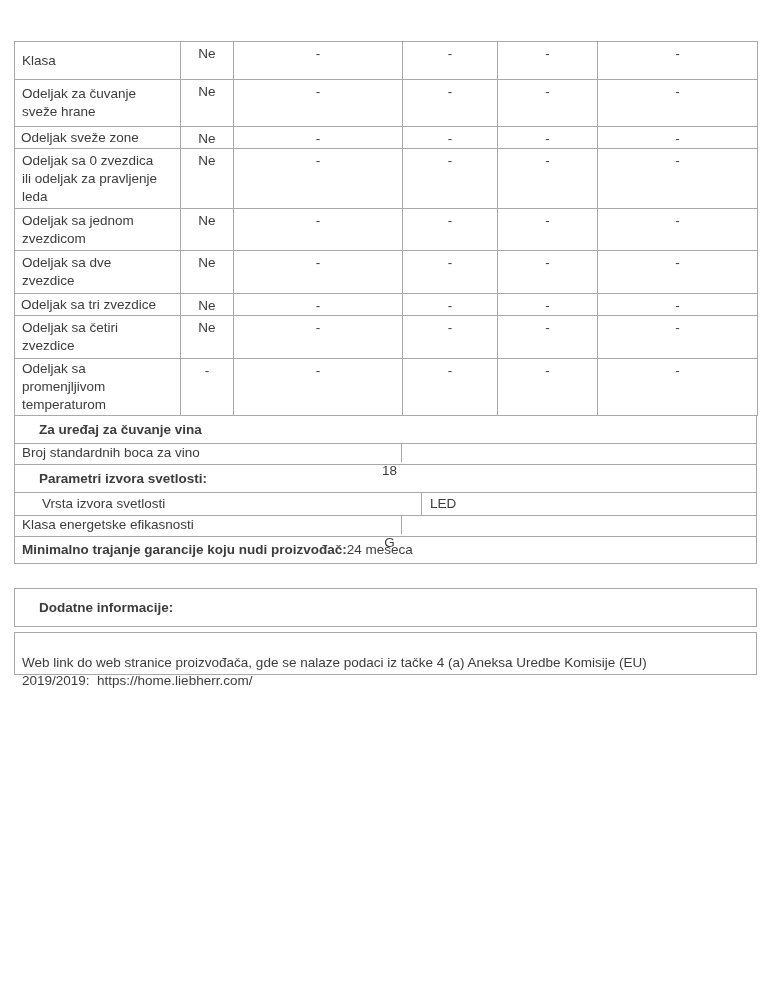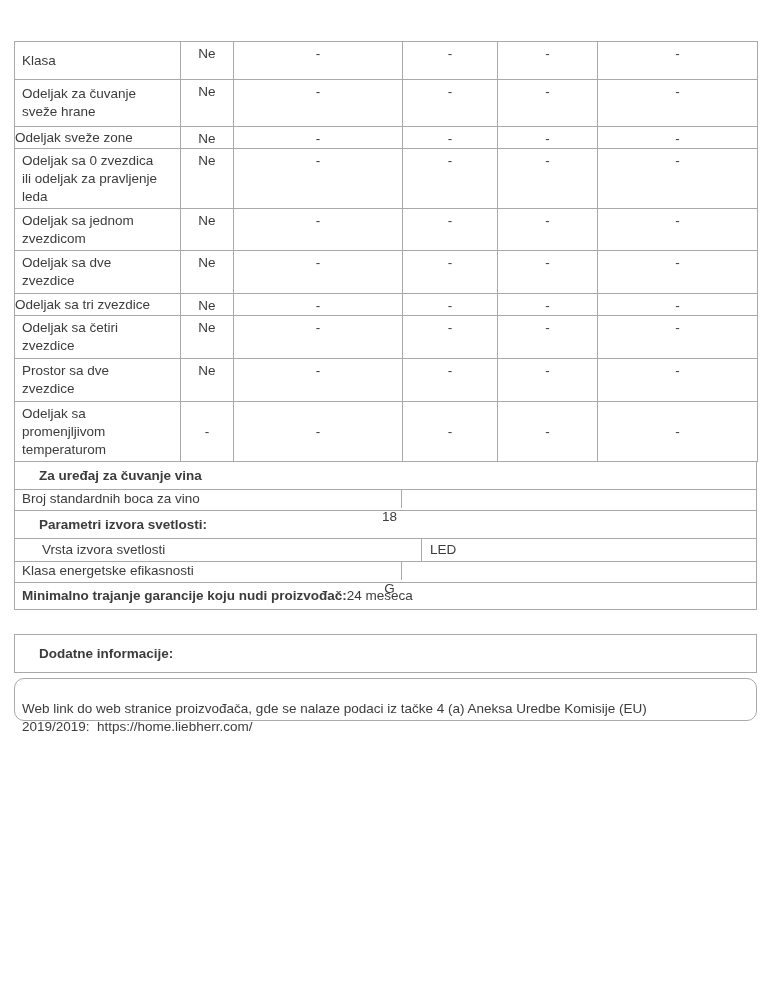--- a/index.html
+++ b/index.html
@@ -21,36 +21,36 @@
   tr:nth-child(1){height:38px;}
   tr:nth-child(2){height:47px;}
   tr:nth-child(3){height:20px;}
   tr:nth-child(4){height:60px;}
   tr:nth-child(5){height:42px;}
   tr:nth-child(6){height:43px;}
   tr:nth-child(7){height:22px;}
   tr:nth-child(8){height:43px;}
   tr:nth-child(9){height:43px;}
   tr:nth-child(10){height:60px;padding-left:44px;}
-  tr:nth-child(3) td.lbl, tr:nth-child(7) td.lbl{padding-left:0;margin-top:32px;}
+  tr:nth-child(3) td.lbl, tr:nth-child(7) td.lbl{padding-left:6px;margin-top:32px;}
   tr:nth-child(10) td.val{vertical-align:middle;padding-top:0;}
 
   
   .box{border:1px solid var(--border);width:743px;display:flex;align-items:center;line-height:18px;background:var(--bg);}
   .box.joined{margin-top:-1px;}
   .hdr{font-weight:bold;height:29px;padding-left:24px;}
   .twocol{padding:0;}
   .twocol .l{width:387px;align-self:stretch;display:flex;align-items:center;padding-left:7px;border-right:1px solid var(--border);}
   .twocol .r{flex:1;padding-left:8px;}
   .h22{height:22px;flex-direction:column;}
   .h24{height:24px;padding-left:20px;}
   .warranty{height:28px;padding-left:7px;display:block;display:flex;}
   .warranty .b{font-weight:bold;}
   .additional-hdr{height:39px;margin-top:24px;}
-  .weblink{height:43px;margin-top:5px;display:block;padding:3px 10px 2px 7px;white-space:pre-line;border-radius:10px;}
+  .weblink{height:43px;margin-top:5px;display:block;padding:3px 10px 2px 7px;white-space:pre-line;}
 </style>
 </head>
 <body>
 
 <div class="page">
   <div class="content">
 
     <table class="compartments">
       <colgroup>
         <col style="width:166px">
@@ -125,29 +125,20 @@
           <tr>
             <td class="lbl">Odeljak sa četiri
 zvezdice</td>
             <td class="val">Ne</td>
             <td class="val">-</td>
             <td class="val">-</td>
             <td class="val">-</td>
             <td class="val">-</td>
           </tr>
           <tr>
-            <td class="lbl">Prostor sa dve
-zvezdice</td>
-            <td class="val">Ne</td>
-            <td class="val">-</td>
-            <td class="val">-</td>
-            <td class="val">-</td>
-            <td class="val">-</td>
-          </tr>
-          <tr>
             <td class="lbl">Odeljak sa
 promenjljivom
 temperaturom</td>
             <td class="val">-</td>
             <td class="val">-</td>
             <td class="val">-</td>
             <td class="val">-</td>
             <td class="val">-</td>
           </tr>
         </tbody>

